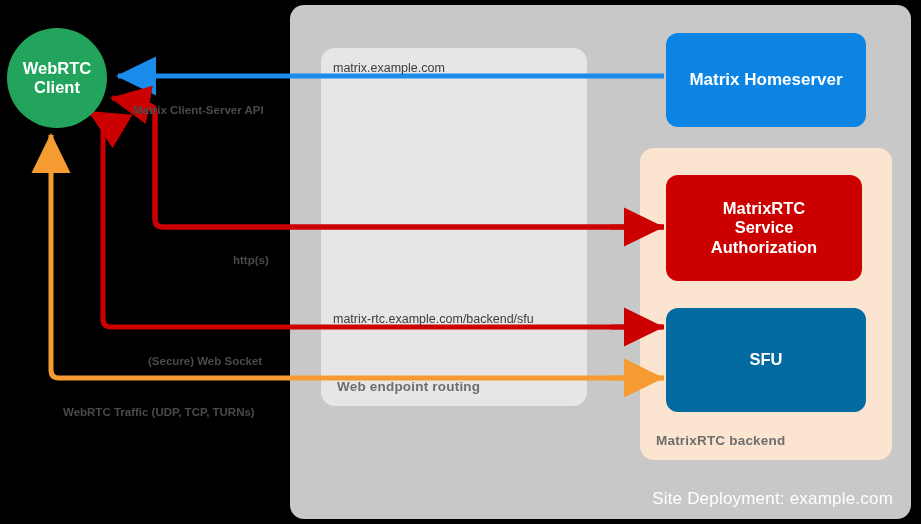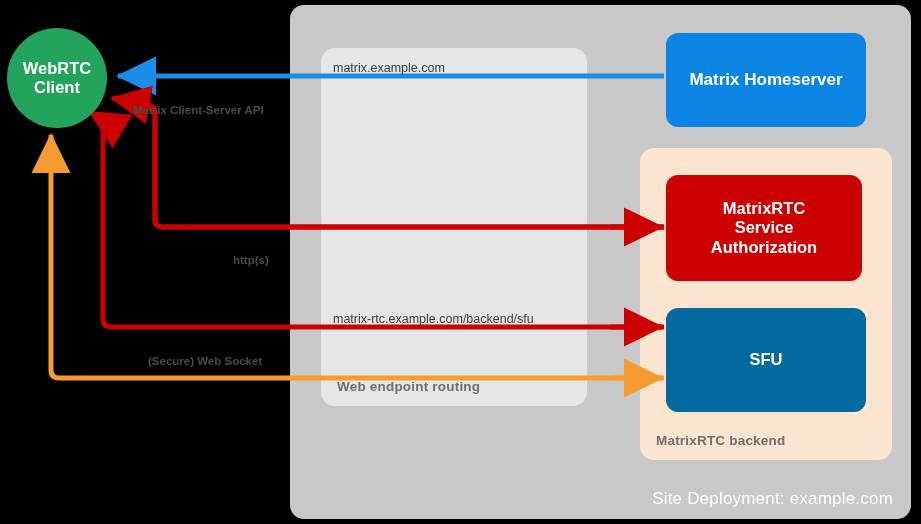--- a/index.html
+++ b/index.html
@@ -154,20 +154,21 @@
   </svg>
 
   <div class="edge-label" style="left:133px;top:58px;">Matrix Client-Server API</div>
   <div class="mono-label" style="left:333px;top:61px;">matrix.example.com</div>
 
   <div class="edge-label" style="left:233px;top:208px;">http(s)</div>
 
   <div class="edge-label" style="left:148px;top:309px;">(Secure) Web Socket</div>
   <div class="mono-label" style="left:333px;top:312px;">matrix-rtc.example.com/backend/sfu</div>
 
+  <div class="edge-label" style="left:63px;top:360px;">WebRTC Traffic (UDP, TCP, TURNs)</div>
 
   <div id="matrix-client" class="abs">
     <div>
       <div>WebRTC</div>
       <div>Client</div>
     </div>
   </div>
 
   <div id="matrix-homeserver" class="abs node-box">
     <span>Matrix Homeserver</span>

